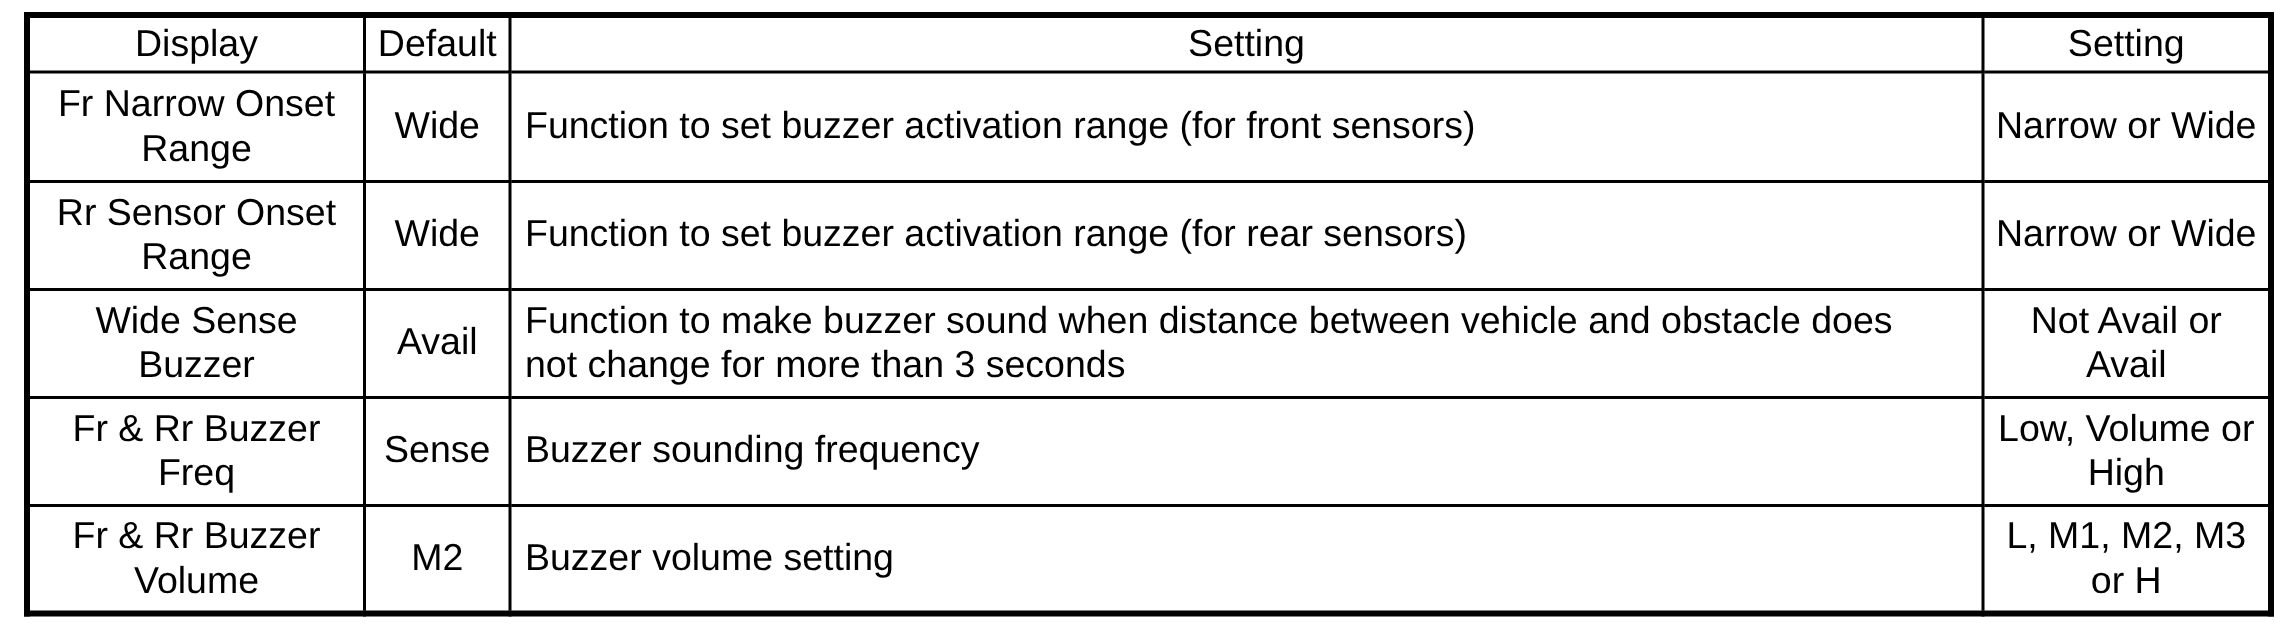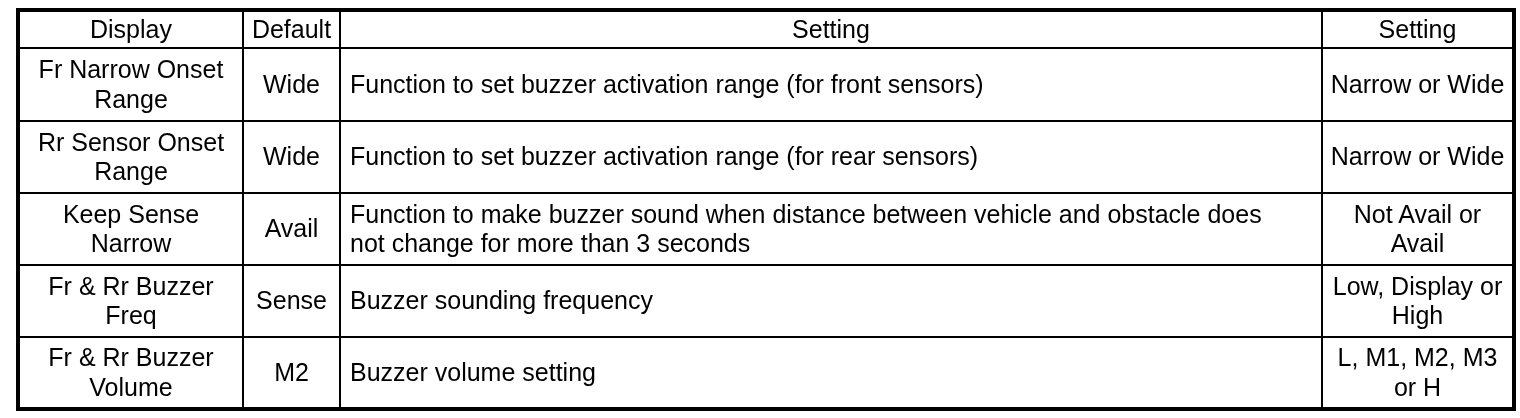--- a/index.html
+++ b/index.html
@@ -104,30 +104,30 @@
         <td class="cell-contents">Function to set buzzer activation range (for front sensors)</td>
         <td class="cell-setting">Narrow or Wide</td>
       </tr>
       <tr>
         <td class="cell-display">Rr Sensor Onset Range</td>
         <td class="cell-default">Wide</td>
         <td class="cell-contents">Function to set buzzer activation range (for rear sensors)</td>
         <td class="cell-setting">Narrow or Wide</td>
       </tr>
       <tr>
-        <td class="cell-display">Keep Sense Narrow</td>
+        <td class="cell-display">Wide Sense Buzzer</td>
         <td class="cell-default">Avail</td>
         <td class="cell-contents">Function to make buzzer sound when distance between vehicle and obstacle does not change for more than 3 seconds</td>
         <td class="cell-setting">Not Avail or Avail</td>
       </tr>
       <tr>
         <td class="cell-display">Fr &amp; Rr Buzzer Freq</td>
         <td class="cell-default">Sense</td>
         <td class="cell-contents">Buzzer sounding frequency</td>
-        <td class="cell-setting">Low, Display or High</td>
+        <td class="cell-setting">Low, Volume or High</td>
       </tr>
       <tr>
         <td class="cell-display">Fr &amp; Rr Buzzer Volume</td>
         <td class="cell-default">M2</td>
         <td class="cell-contents">Buzzer volume setting</td>
         <td class="cell-setting">L, M1, M2, M3 or H</td>
       </tr>
     </tbody>
   </table>
 </div>

